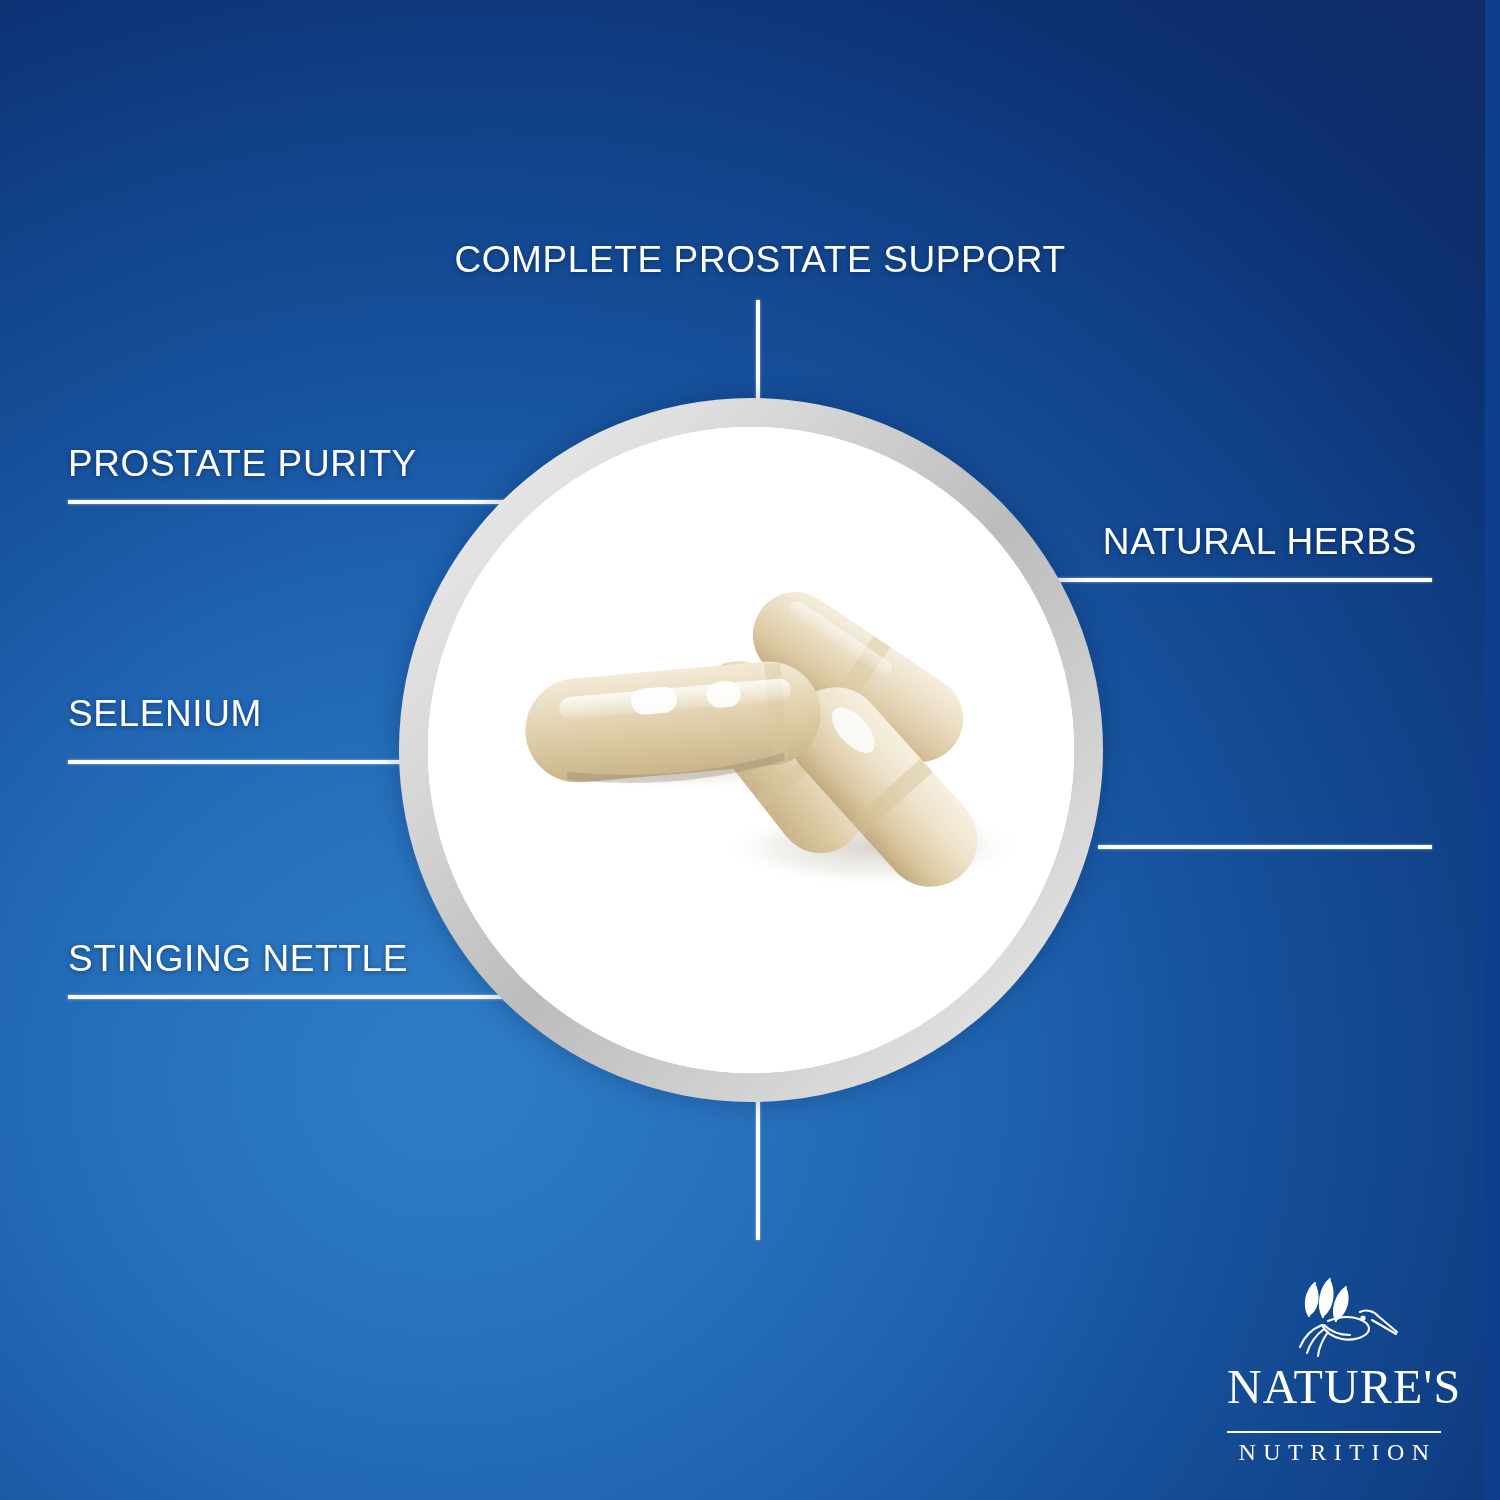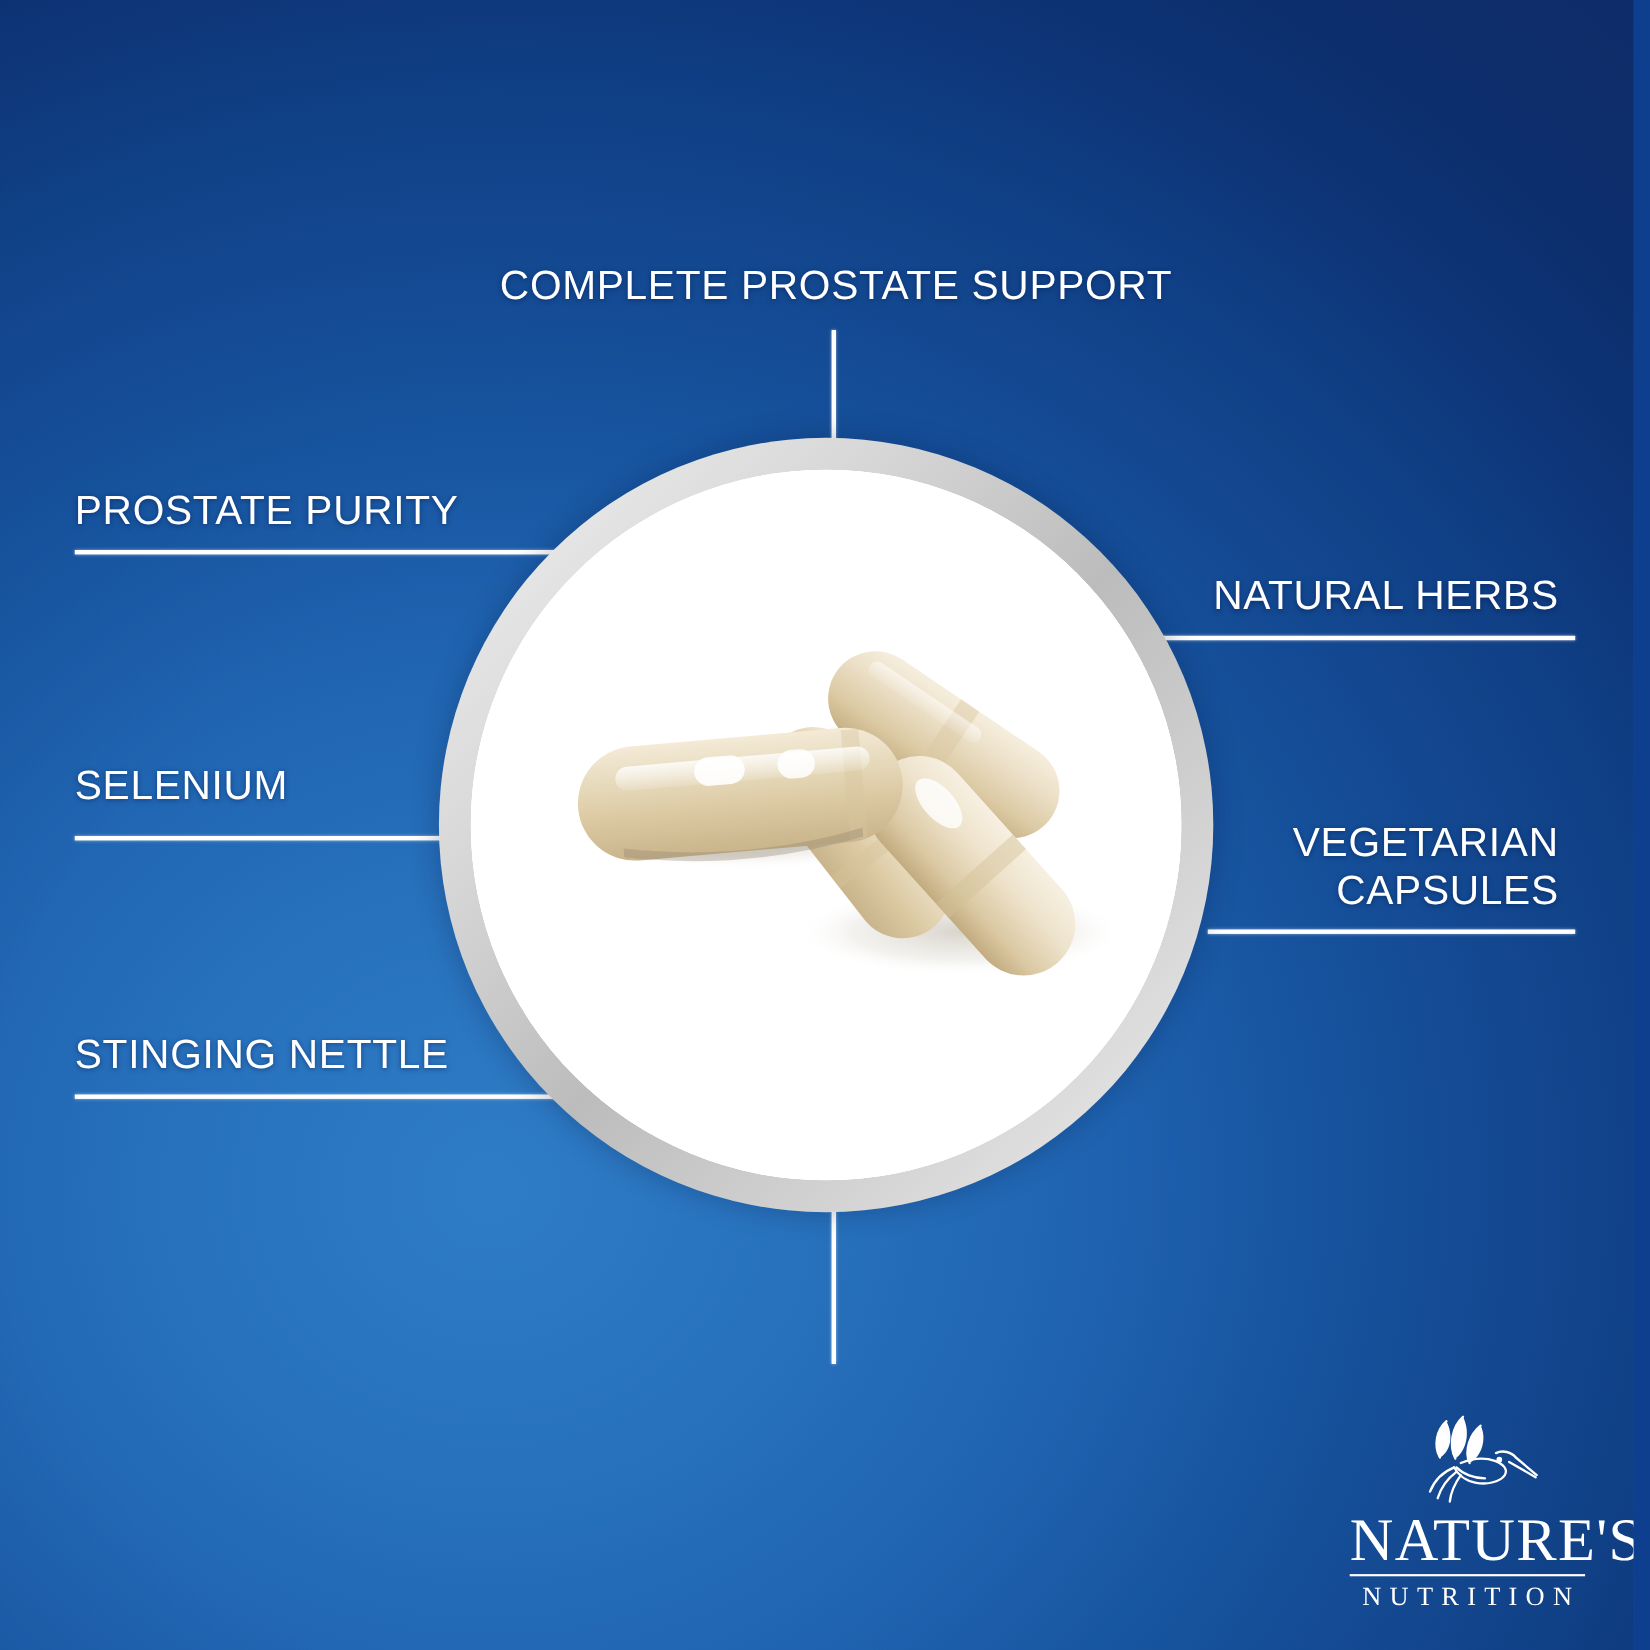--- a/index.html
+++ b/index.html
@@ -97,24 +97,24 @@
     right: 44px;
     bottom: 36px;
     width: 214px;
     z-index: 5;
     color: #ffffff;
     text-align: center;
   }
   .logo .bird { display: block; width: 132px; height: 86px; margin: 0 auto 2px; }
   .logo .brand {
     font-family: "Liberation Serif", serif;
-    font-size: 55px;
+    font-size: 48px;
     letter-spacing: 1.2px;
     line-height: 1;
-    padding-bottom: 4px;
+    padding-bottom: 20px;
     border-bottom: 2px solid #ffffff;
     display: block;
   }
   .logo .tagline {
     font-family: "Liberation Serif", serif;
     font-size: 24px;
     letter-spacing: 7.5px;
     line-height: 1;
     padding-top: 7px;
     padding-left: 7px;
@@ -217,24 +217,20 @@
   <div class="label center" style="left:360px; top:238px; width:800px;">COMPLETE PROSTATE SUPPORT</div>
 
   <div class="label" style="left:68px; top:442px;">PROSTATE PURITY</div>
 
   <div class="label" style="left:68px; top:692px;">SELENIUM</div>
 
   <div class="label right" style="right:68px; top:520px;">NATURAL HERBS</div>
 
   <div class="label" style="left:68px; top:937px;">STINGING NETTLE</div>
 
-  <div class="label right two-line" style="right:68px; top:744px; width:420px;">
-    <span>VEGETARIAN</span><br>
-    <span>CAPSULES</span>
-  </div>
 
 
   <div class="logo">
     <svg class="bird" viewBox="0 0 132 86" xmlns="http://www.w3.org/2000/svg" aria-hidden="true">
       <g fill="none" stroke="#ffffff" stroke-width="2.1" stroke-linecap="round" stroke-linejoin="round">
 
         <path d="M47 8 C38 16 35 30 41 41 C50 36 54 22 47 8 Z" fill="#ffffff" stroke="none"></path>
         <path d="M47 8 C38 16 35 30 41 41"></path>
         <path d="M62 4 C52 13 49 30 55 42 C65 35 69 18 62 4 Z" fill="#ffffff" stroke="none"></path>
         <path d="M62 4 C52 13 49 30 55 42"></path>

